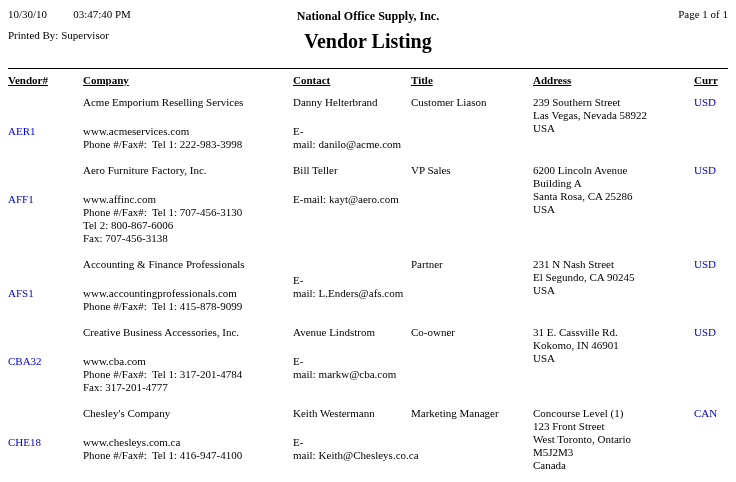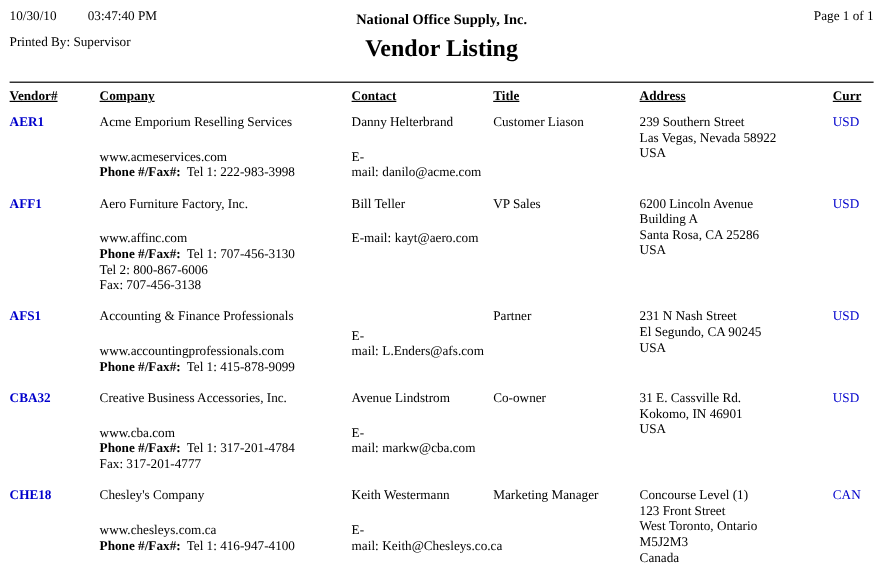--- a/index.html
+++ b/index.html
@@ -28,24 +28,24 @@
     grid-template-columns: 75px 210px 118px 122px 161px 34px;
     line-height: 13px;
   }
   .cols { margin-top: 5px; }
   .col-h { font-weight: bold; text-decoration: underline; }
   .rows { margin-top: 9px; }
   .vrow { margin-bottom: 13px; }
 
   .blue { color: var(--blue, #0000CC); }
   .pre  { white-space: pre-line; }
-  .vendor-id { font-weight: bold; }
+  .vendor-id { font-weight: normal; margin-top: 29px; }
   .spacer { height: 16px; }
   .lbl { font-weight: normal; margin-right: 3px; }
-  .lbl-phone { font-weight: bold; margin-right: 5px; }
+  .lbl-phone { font-weight: normal; margin-right: 5px; }
   .cell { padding-right: 6px; }
 </style>
 </head>
 <body>
 
 <div class="page">
 
   <div class="hdr">
     <div class="hdr-left">
       <span>10/30/10</span><span class="print-time">03:47:40 PM</span>

